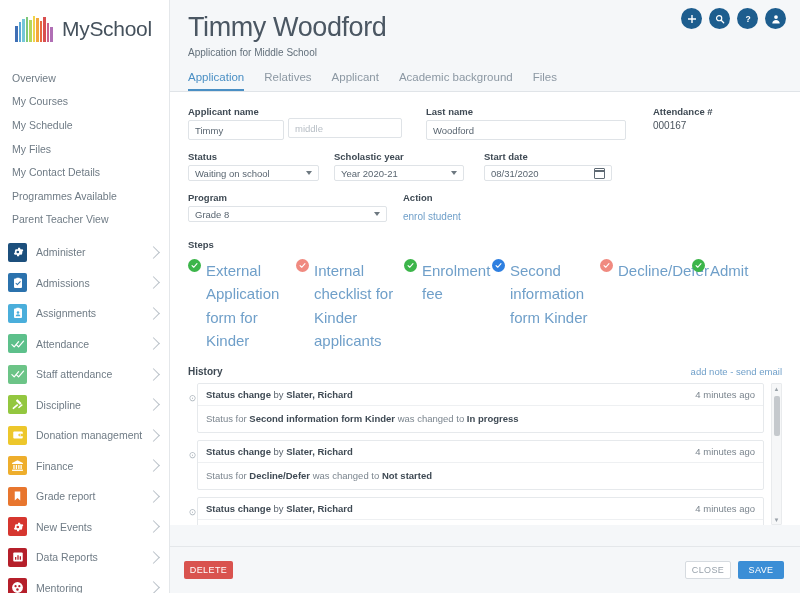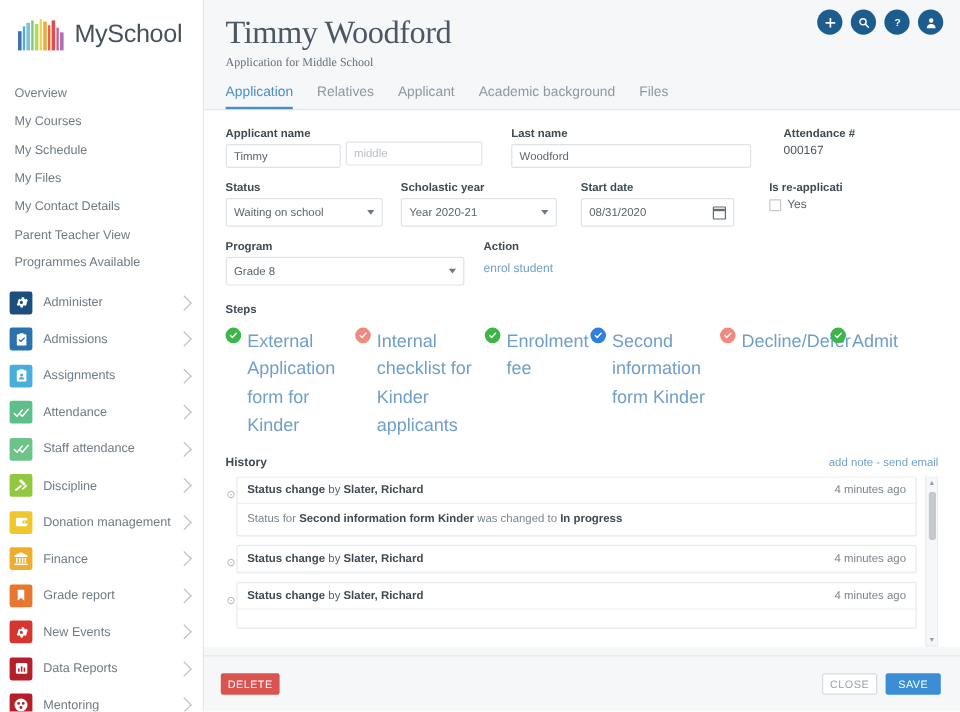--- a/index.html
+++ b/index.html
@@ -47,21 +47,21 @@
   #main { flex: 1 1 auto; height: 593px; background: #f5f7f9; position: relative; }
 
   .topicons { position: absolute; top: 8px; right: 14px; display: flex; gap: 7px; }
   .tib {
     width: 21px; height: 21px; border-radius: 50%; background: #1d5d8e;
     display: flex; align-items: center; justify-content: center;
     color: #fff; cursor: pointer;
   }
   .tib svg { display: block; }
 
-  .page-head { padding: 12px 6px 0 18px; font-family: Liberation Serif, serif; }
+  .page-head { padding: 12px 6px 0 18px; }
   .page-title { font-size: 27px; color: #4b5763; font-weight: normal; letter-spacing: -0.4px; line-height: 1.15; }
   .page-sub { font-size: 10px; color: #63707b; margin-top: 4px; }
 
   .tabs { display: flex; gap: 20px; padding: 13px 0 0 18px; border-bottom: 1px solid #e0e4e8;
           margin-right: 0; }
   .tab { font-size: 11.5px; color: #8c98a3; padding-bottom: 6px; cursor: pointer; white-space: nowrap; }
   .tab.active { color: #4a8fc4; border-bottom: 2px solid #4a8fc4; }
 
   .content { background: #ffffff; min-height: 380px; padding: 14px 18px 0 18px; }
   .frow { display: flex; }
@@ -69,21 +69,21 @@
   .flabel { font-size: 9.5px; color: #3f4a54; font-weight: bold; margin-bottom: 3px; display: block; }
   .fval { font-size: 10px; color: #4a545e; }
 
   .inp {
     height: 20px; border: 1px solid #dfe3e7; background: #fff; border-radius: 2px;
     font-size: 9.5px; color: #596570; padding: 0 6px; display: flex; align-items: center;
     font-family: "Liberation Sans", sans-serif;
   }
   .inp.ph { color: #b7bec5; }
   .sel {
-    height: 24px; border: 1px solid #dfe3e7; background: #fff; border-radius: 2px;
+    height: 16px; border: 1px solid #dfe3e7; background: #fff; border-radius: 2px;
     font-size: 9.5px; color: #596570; padding: 0 6px; display: flex;
     align-items: center; justify-content: space-between;
   }
   .caret { width: 0; height: 0; border-left: 3.2px solid transparent; border-right: 3.2px solid transparent;
            border-top: 4px solid #6d7880; margin-left: 6px; }
   .calico { width: 11px; height: 11px; border: 1.3px solid #5f6a74; border-radius: 1px; position: relative; }
   .calico::before { content:""; position: absolute; top: 1px; left: 0; right: 0; height: 2px; background:#5f6a74; }
 
   .chkline { display: flex; align-items: center; gap: 5px; margin-top: 2px; }
   .chkbox { width: 10px; height: 10px; border: 1px solid #c3c9cf; background: #fff; border-radius: 1px; }
@@ -166,22 +166,22 @@
         </div>
       <div class="brand-name">MySchool</div>
     </div>
 
     <div class="nav-plain" id="nav-plain">
         <a href="#">Overview</a>
         <a href="#">My Courses</a>
         <a href="#">My Schedule</a>
         <a href="#">My Files</a>
         <a href="#">My Contact Details</a>
+        <a href="#">Programmes Available</a>
         <a href="#">Parent Teacher View</a>
-        <a href="#">Programmes Available</a>
       </div>
     <div class="nav-icons" id="nav-icons">
         <div class="nav-row">
           <span class="nav-ico" style="background: rgb(28, 79, 124);">
             <svg width="12" height="12" viewBox="0 0 24 24">
               <path fill="#fff" d="M19.4 13a7.6 7.6 0 000-2l2-1.5-2-3.4-2.4 1a7.7 7.7 0 00-1.7-1L15 3.5h-4l-.3 2.6a7.7 7.7 0 00-1.7 1l-2.4-1-2 3.4L4.6 11a7.6 7.6 0 000 2l-2 1.5 2 3.4 2.4-1c.5.4 1.1.8 1.7 1l.3 2.6h4l.3-2.6c.6-.2 1.2-.6 1.7-1l2.4 1 2-3.4zM13 12a2.6 2.6 0 11-5.2 0A2.6 2.6 0 0113 12z" transform="translate(1.2,0)"></path>
               <circle cx="12" cy="12" r="3.2" fill="none"></circle>
             </svg>
           </span>
           <span class="nav-label">Administer</span>
@@ -385,27 +385,20 @@
           <div class="sel" style="width:130px">
             <span>Year 2020-21</span>
             <span class="caret"></span>
           </div>
         </div>
         <div class="fgroup" style="width:145px">
           <span class="flabel">Start date</span>
           <div class="sel" style="width:128px">
             <span>08/31/2020</span>
             <span class="calico"></span>
-          </div>
-        </div>
-        <div class="fgroup" style="margin-left:12px">
-          <span class="flabel">Is re-applicati</span>
-          <div class="chkline">
-            <span class="chkbox"></span>
-            <span class="chktxt">Yes</span>
           </div>
         </div>
       </div>
 
       <div class="frow">
         <div class="fgroup" style="width:215px">
           <span class="flabel">Program</span>
           <div class="sel" style="width:199px">
             <span>Grade 8</span>
             <span class="caret"></span>
@@ -492,20 +485,21 @@
                 <div class="hc-body"><span>Status for</span> <b>Second information form Kinder</b> <span>was changed to</span> <b>In progress</b></div>
               </div>
             </div>
             <div class="hist-item">
               <div class="hist-bullet">⊙</div>
               <div class="hist-card">
                 <div class="hc-top">
                   <div class="hc-title"><b>Status change</b> <i>by</i> <b>Slater, Richard</b></div>
                   <div class="hc-time">4 minutes ago</div>
                 </div>
+                <div class="hc-body"><span>Status for</span> <b>Decline/Defer</b> <span>was changed to</span> <b>Not started</b></div>
               </div>
             </div>
             <div class="hist-item">
               <div class="hist-bullet">⊙</div>
               <div class="hist-card">
                 <div class="hc-top">
                   <div class="hc-title"><b>Status change</b> <i>by</i> <b>Slater, Richard</b></div>
                   <div class="hc-time">4 minutes ago</div>
                 </div>
                 <div class="hc-body">   </div>

